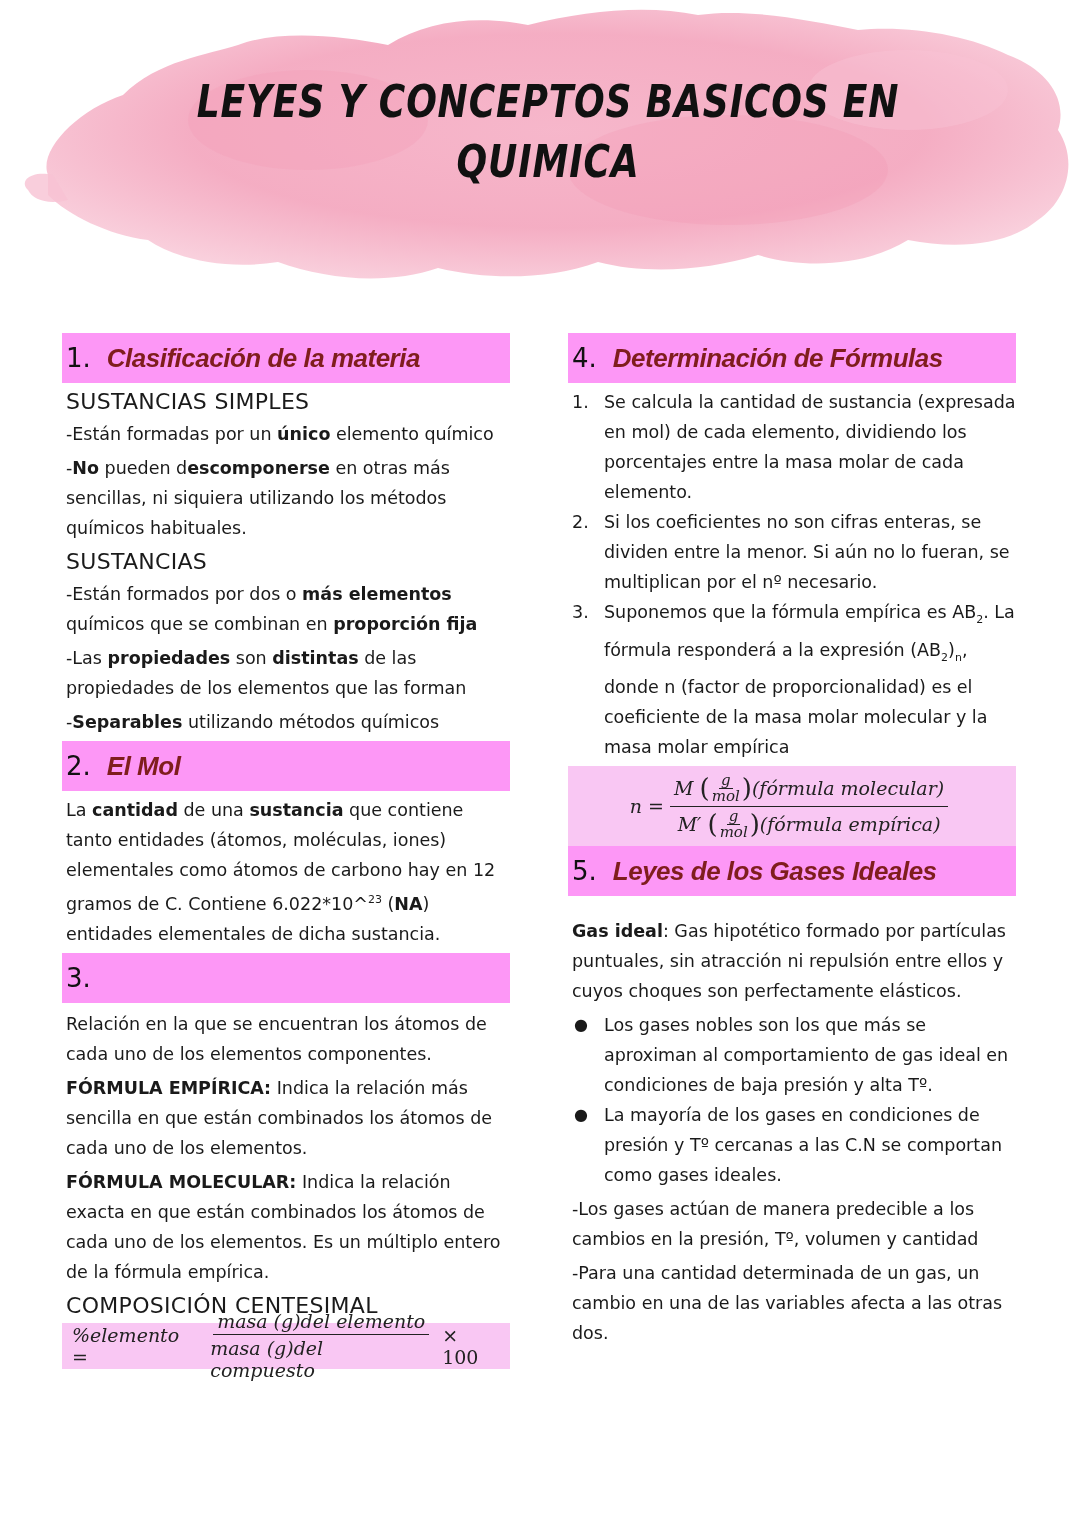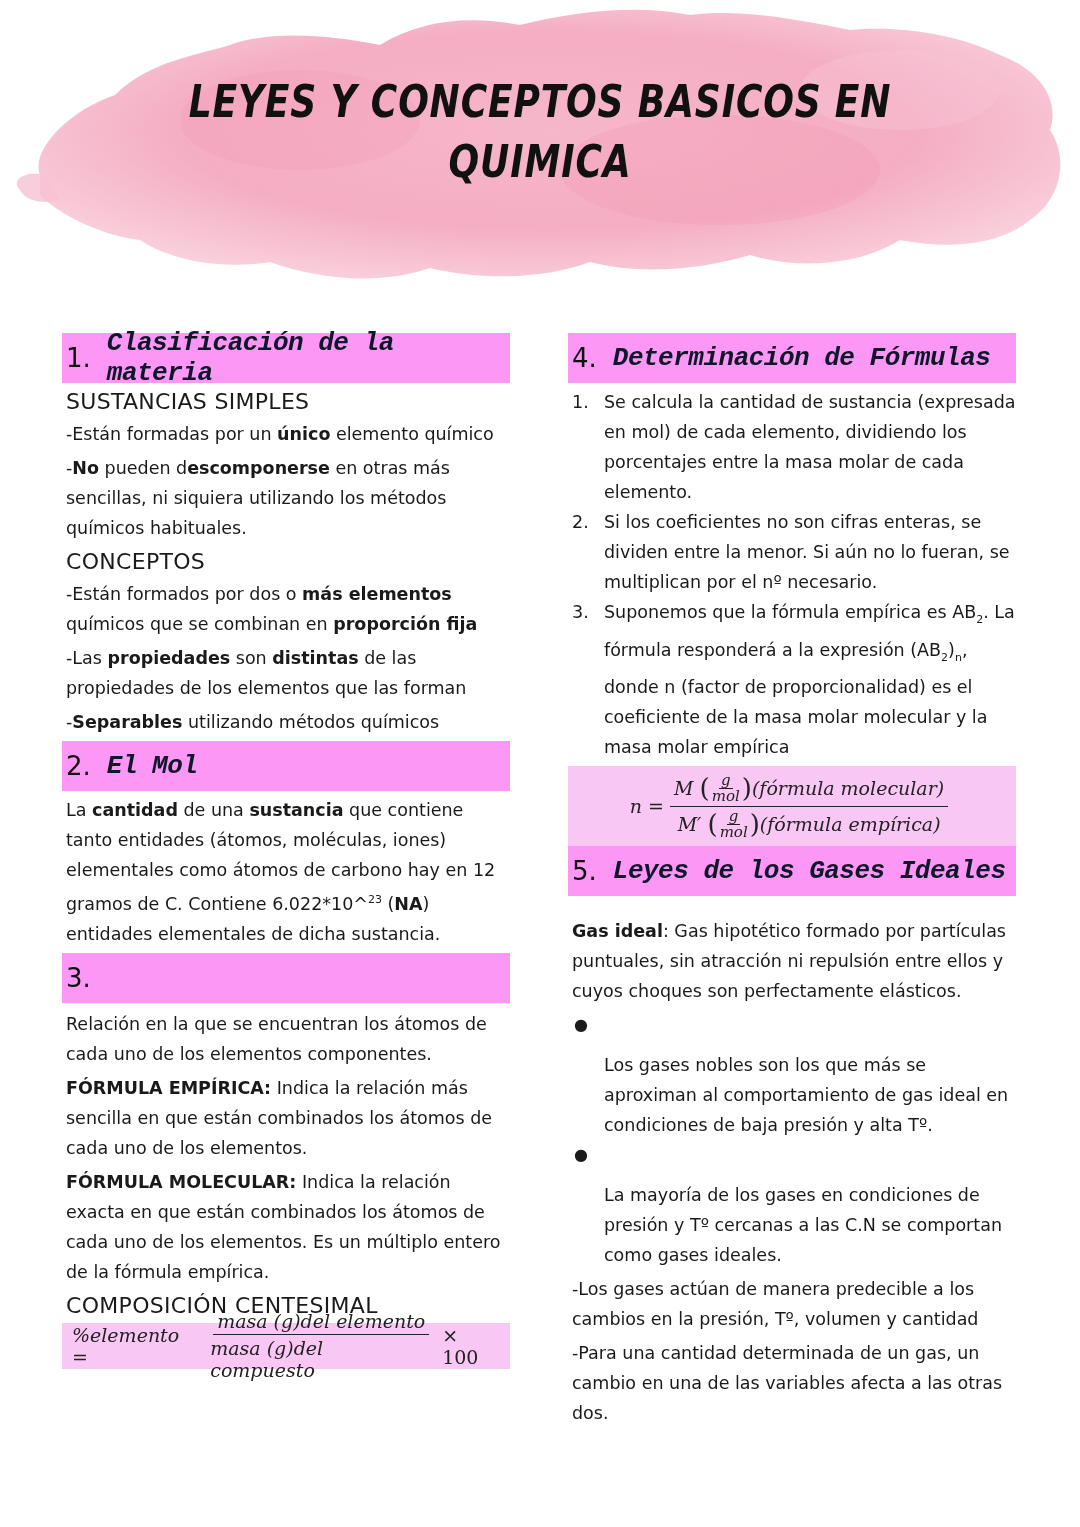--- a/index.html
+++ b/index.html
@@ -1,39 +1,39 @@
 <!DOCTYPE html>
 <html><head>
   <meta charset="utf-8">
   <style>
     * { box-sizing: border-box; margin: 0; padding: 0; }
     html, body { width: 1080px; height: 1527px; background: #ffffff; overflow: hidden; }
     body { position: relative; font-family: "DejaVu Sans", sans-serif; color: #1a1a1a; }
 
-    .banner { position: absolute; left: 0; top: 0; width: 1046px; height: 300px; }
+    .banner { position: absolute; left: 8px; top: 0; width: 1046px; height: 300px; }
     .banner svg { position: absolute; left: 0; top: 0; }
     .title {
       position: absolute; left: 0; top: 72px; width: 1080px; text-align: center;
       font-family: "DejaVu Sans", sans-serif; font-weight: bold; font-style: italic;
       font-size: 44px; line-height: 60px; letter-spacing: 1px; color: #111;
       transform: scaleX(0.82); transform-origin: center top;
     }
 
     .col { position: absolute; top: 333px; width: 448px; }
     .col.left { left: 62px; }
     .col.right { left: 568px; }
 
     .sec-head {
       background: #fd97f6; height: 50px; display: flex; align-items: center;
       padding-left: 4px; margin-bottom: 4px;
     }
     .sec-num { font-family: "DejaVu Sans", sans-serif; font-size: 26px; margin-right: 16px; color: #111; }
     .sec-title {
-      font-family: Liberation Mono, monospace; font-style: italic; font-weight: bold;
-      font-size: 26px; color: #0f172a; letter-spacing: -0.5px;
+      font-family: Liberation Sans, sans-serif; font-style: italic; font-weight: bold;
+      font-size: 26px; color: #7f1d1d; letter-spacing: -0.5px;
     }
 
     .p { font-size: 17.5px; line-height: 30px; padding-left: 4px; margin-bottom: 4px; }
     .p b, .h b { font-weight: bold; }
     .h { font-size: 22px; font-weight: normal; line-height: 30px; padding-left: 4px; margin-top: 2px; margin-bottom: 2px; letter-spacing: 0.3px; }
 
     .formula-box {
       background: #f9c7f3; padding: 6px 10px; display: flex; align-items: center; justify-content: center;
       font-family: "DejaVu Serif", serif; font-style: italic; font-size: 19px; color: #222;
     }
@@ -43,21 +43,21 @@
     .upright { font-style: normal; }
 
     ol.steps { list-style: none; }
     ol.steps li { display: flex; font-size: 17.5px; line-height: 30px; }
     ol.steps li .n { width: 36px; flex: 0 0 36px; padding-left: 4px; }
     ol.steps li .t { flex: 1; }
 
     ul.bul { list-style: none; margin: 4px 0; }
     ul.bul li { display: flex; font-size: 17.5px; line-height: 30px; }
     ul.bul li .dot { width: 36px; flex: 0 0 36px; padding-left: 6px; font-size: 16px; }
-    ul.bul li .t { flex: 1; margin-top: 40px; }
+    ul.bul li .t { flex: 1; }
 
     .gfrac { display: inline-flex; flex-direction: column; align-items: center; font-size: 15px; line-height: 15px; vertical-align: middle; margin: 0 2px; }
     .gfrac .num { border-bottom: 1px solid #222; padding: 0 2px; }
     .paren { font-size: 26px; font-style: normal; vertical-align: middle; }
   </style>
 </head>
 <body>
 
 <div class="banner">
   <svg width="1080" height="300" viewBox="0 0 1080 300">
@@ -82,21 +82,21 @@
 
 <div class="col left">
 
   <div class="sec-head">
     <span class="sec-num">1.</span>
     <span class="sec-title">Clasificación de la materia</span>
   </div>
   <div class="h">SUSTANCIAS SIMPLES</div>
   <div class="p"><span>-Están formadas por un </span><b>único</b><span> elemento químico</span></div>
   <div class="p"><span>-</span><b>No</b><span> pueden d</span><b>escomponerse</b><span> en otras más sencillas, ni siquiera utilizando los métodos químicos habituales.</span></div>
-  <div class="h">CONCEPTOS</div>
+  <div class="h">SUSTANCIAS</div>
   <div class="p"><span>-Están formados por dos o </span><b>más elementos</b><span> químicos que se combinan en </span><b>proporción fija</b></div>
   <div class="p"><span>-Las </span><b>propiedades</b><span> son </span><b>distintas</b><span> de las propiedades de los elementos que las forman</span></div>
   <div class="p"><span>-</span><b>Separables</b><span> utilizando métodos químicos</span></div>
 
   <div class="sec-head">
     <span class="sec-num">2.</span>
     <span class="sec-title">El Mol</span>
   </div>
   <div class="p"><span>La </span><b>cantidad</b><span> de una </span><b>sustancia</b><span> que contiene tanto entidades (átomos, moléculas, iones) elementales como átomos de carbono hay en 12 gramos de C. Contiene 6.022*10^</span><sup style="font-size:11px;">23</sup><span> (</span><b>NA</b><span>) entidades elementales de dicha sustancia.</span></div>
 

